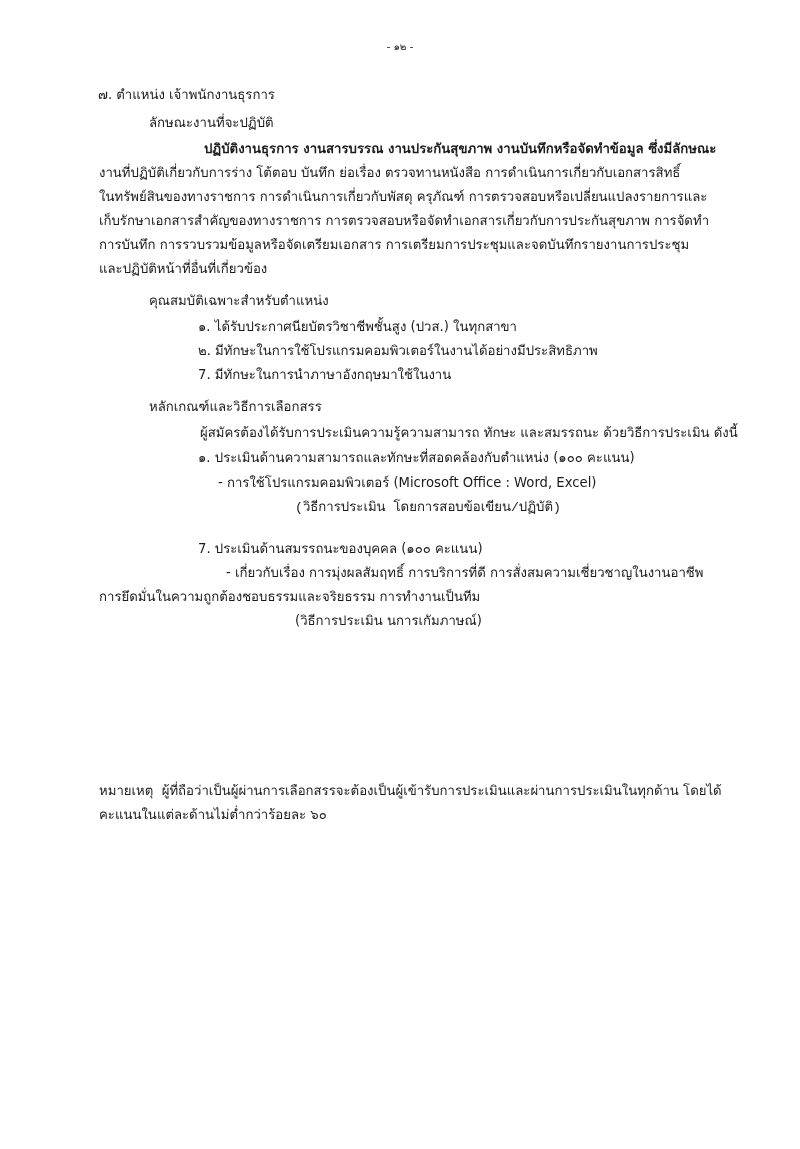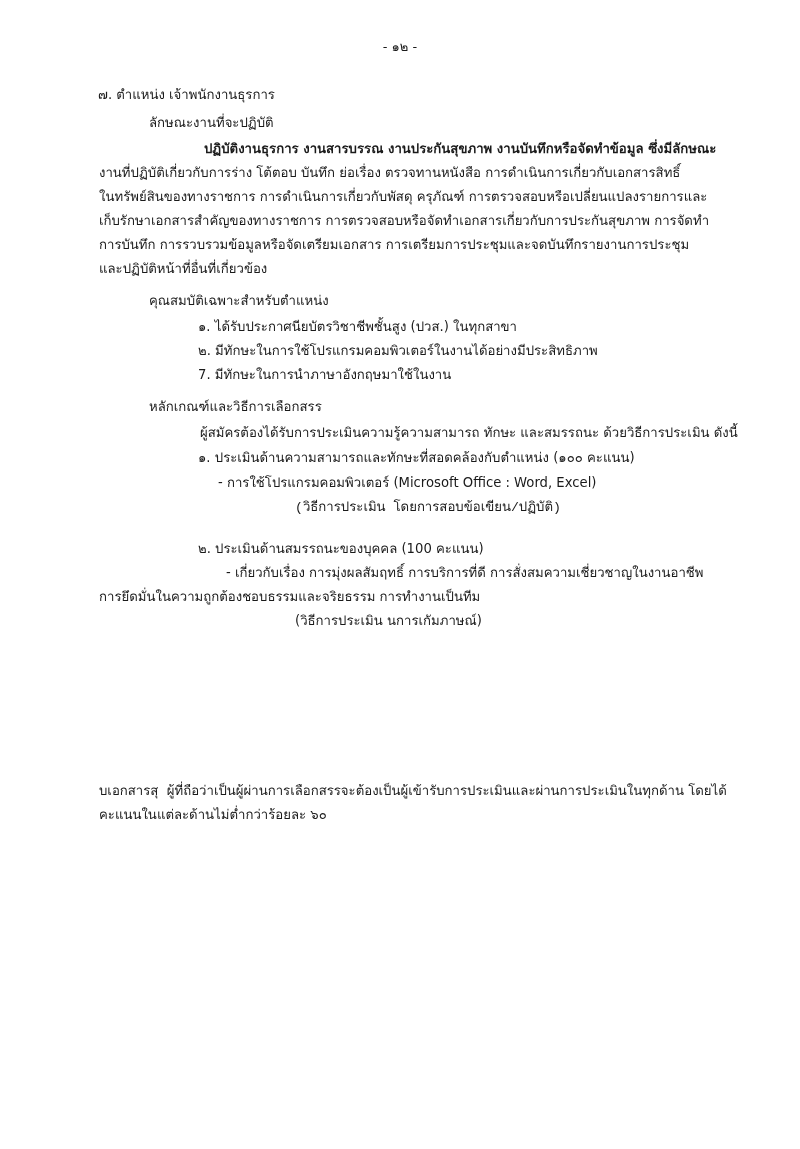--- a/index.html
+++ b/index.html
@@ -1,20 +1,20 @@
 <!DOCTYPE html>
 <html><head>
 <meta charset="utf-8">
 <style>
   html, body { margin:0; padding:0; background:#ffffff; }
   body { width:800px; height:1149px; position:relative; overflow:hidden;
          font-family:"DejaVu Sans", "Liberation Sans", sans-serif; color:#1a1a1a; }
   .line { position:absolute; white-space:nowrap; font-size:13.2px; line-height:18px; }
   .b { font-weight:normal; }
-  .pagenum { left:0; width:800px; text-align:center; top:38px; font-size:13px; }
+  .pagenum { left:0; width:800px; text-align:center; top:38px; font-size:10px; }
 </style>
 </head>
 <body>
 
 <div>
   <div class="line pagenum">- ๑๒ -</div>
 
   <div class="line b" style="left:98px;top:86px;">๗. ตำแหน่ง เจ้าพนักงานธุรการ</div>
   <div class="line b" style="left:149px;top:114px;">ลักษณะงานที่จะปฏิบัติ</div>
 
@@ -29,22 +29,22 @@
   <div class="line" style="left:198px;top:318px;">๑.  ได้รับประกาศนียบัตรวิชาชีพชั้นสูง (ปวส.) ในทุกสาขา</div>
   <div class="line" style="left:198px;top:342px;">๒.  มีทักษะในการใช้โปรแกรมคอมพิวเตอร์ในงานได้อย่างมีประสิทธิภาพ</div>
   <div class="line" style="left:198px;top:366px;">7.  มีทักษะในการนำภาษาอังกฤษมาใช้ในงาน</div>
 
   <div class="line b" style="left:149px;top:398px;">หลักเกณฑ์และวิธีการเลือกสรร</div>
   <div class="line" style="left:200px;top:424px;">ผู้สมัครต้องได้รับการประเมินความรู้ความสามารถ ทักษะ และสมรรถนะ ด้วยวิธีการประเมิน ดังนี้</div>
   <div class="line" style="left:198px;top:449px;">๑.  ประเมินด้านความสามารถและทักษะที่สอดคล้องกับตำแหน่ง (๑๐๐ คะแนน)</div>
   <div class="line" style="left:218px;top:474px;">- การใช้โปรแกรมคอมพิวเตอร์ (Microsoft Office : Word, Excel)</div>
   <div class="line" style="left:295px;top:499px;font-family:Liberation Mono, monospace;">(วิธีการประเมิน  โดยการสอบข้อเขียน/ปฏิบัติ)</div>
 
-  <div class="line" style="left:198px;top:540px;">๒.  ประเมินด้านสมรรถนะของบุคคล (100 คะแนน)</div>
+  <div class="line" style="left:198px;top:540px;">7.  ประเมินด้านสมรรถนะของบุคคล (๑๐๐ คะแนน)</div>
   <div class="line" style="left:226px;top:564px;">- เกี่ยวกับเรื่อง การมุ่งผลสัมฤทธิ์ การบริการที่ดี การสั่งสมความเชี่ยวชาญในงานอาชีพ</div>
   <div class="line" style="left:99px;top:588px;">การยึดมั่นในความถูกต้องชอบธรรมและจริยธรรม การทำงานเป็นทีม</div>
   <div class="line" style="left:295px;top:612px;">(วิธีการประเมิน  นการเกัมภาษณ์)</div>
 
   <div class="line" style="left:99px;top:782px;">
-    <span class="b">บเอกสารสุ</span>&nbsp;&nbsp;<span>ผู้ที่ถือว่าเป็นผู้ผ่านการเลือกสรรจะต้องเป็นผู้เข้ารับการประเมินและผ่านการประเมินในทุกด้าน โดยได้</span>
+    <span class="b">หมายเหตุ</span>&nbsp;&nbsp;<span>ผู้ที่ถือว่าเป็นผู้ผ่านการเลือกสรรจะต้องเป็นผู้เข้ารับการประเมินและผ่านการประเมินในทุกด้าน โดยได้</span>
   </div>
   <div class="line" style="left:99px;top:806px;">คะแนนในแต่ละด้านไม่ต่ำกว่าร้อยละ ๖๐</div>
 </div>
 
 </body></html>

